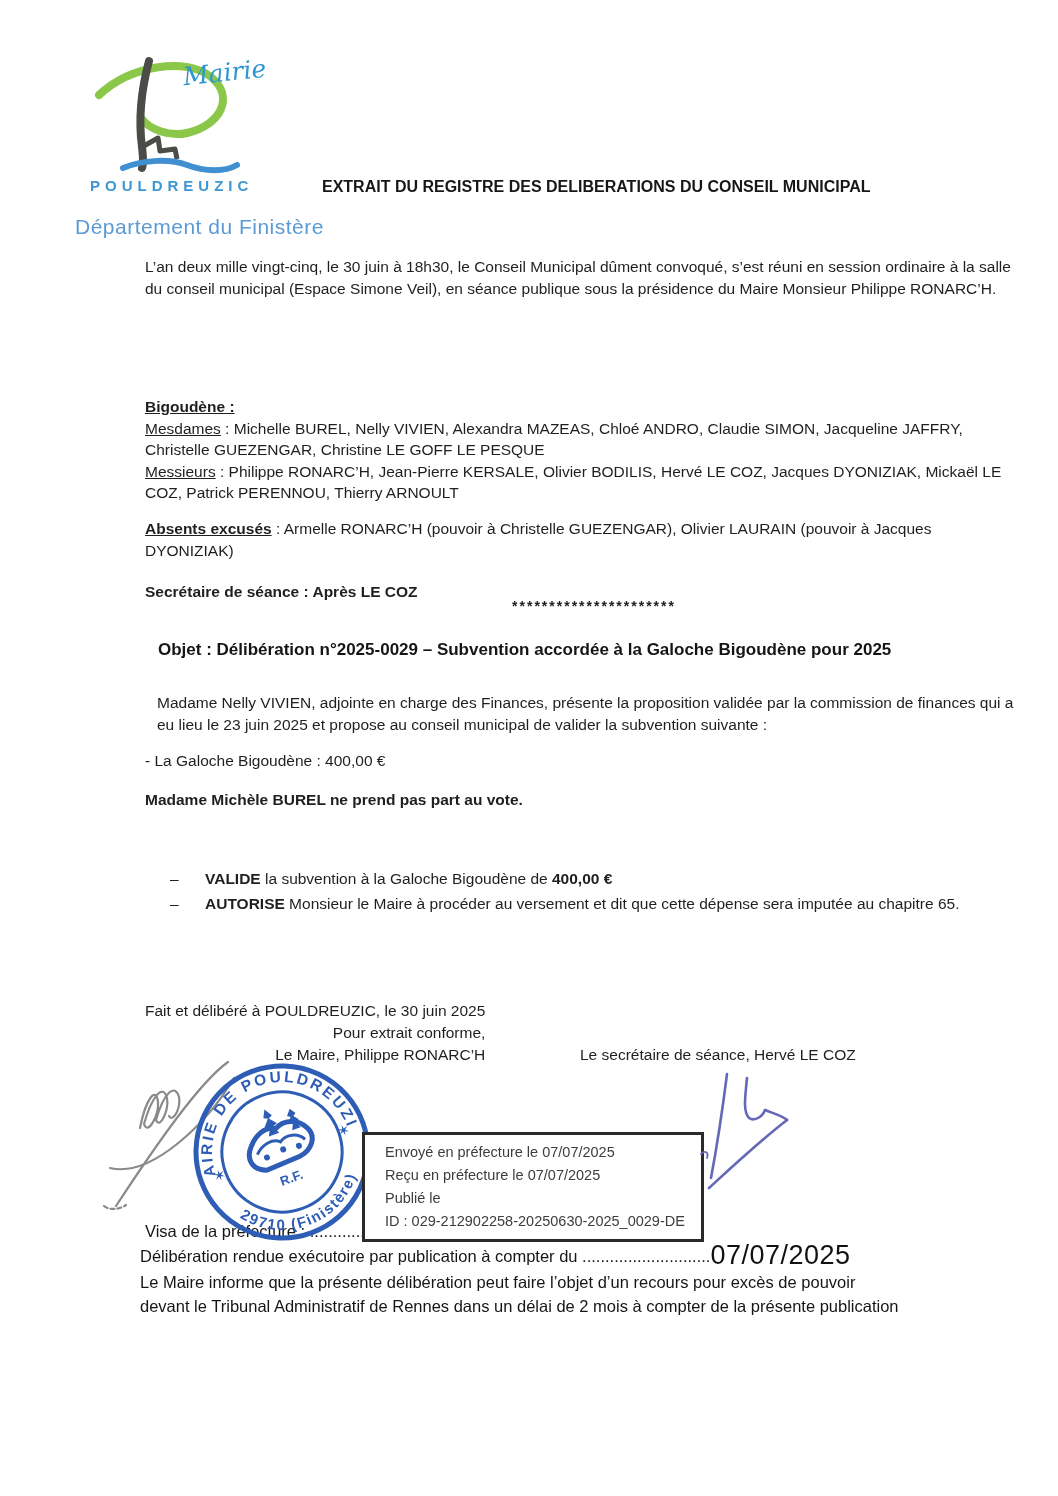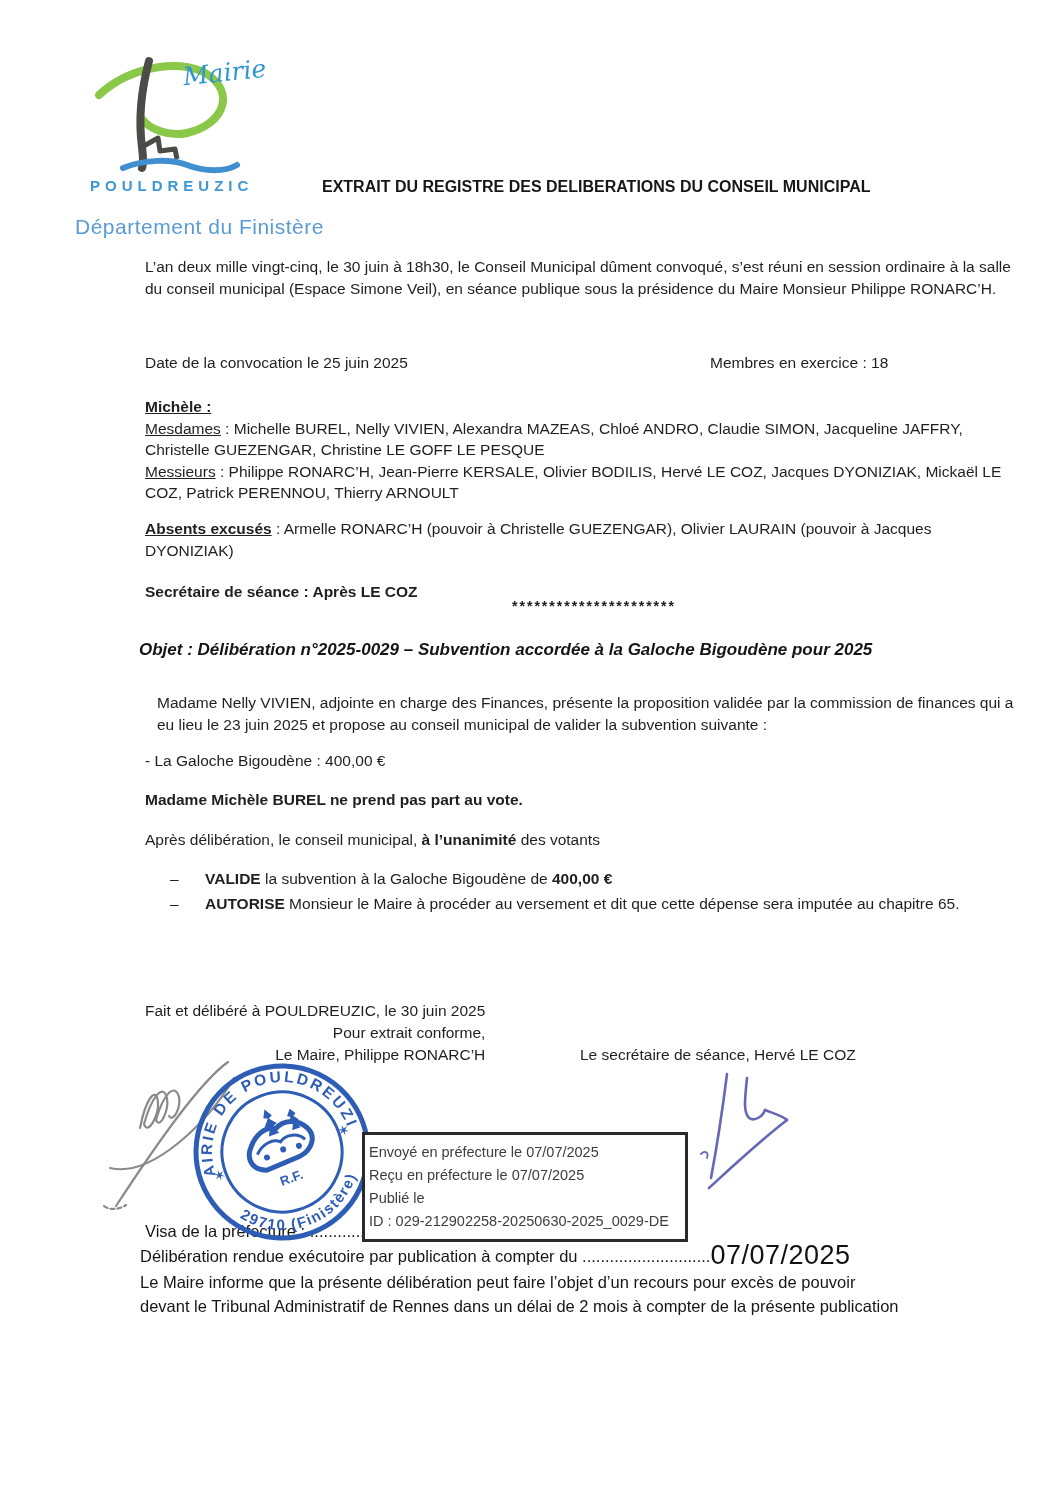--- a/index.html
+++ b/index.html
@@ -37,21 +37,21 @@
   }
   .objet{font-size:17px;font-weight:bold;white-space:nowrap;color:#151515;}
   .stars{font-size:14px;font-weight:bold;letter-spacing:2px;text-align:center;width:868px;}
   
   .bullet-row{position:relative;padding-left:60px;width:810px;}
   .bullet-dash{position:absolute;left:25px;top:0;}
   
   .pref-box{
     left:362px;top:1132px;width:316px;height:86px;
     border:3px solid #2a2a2a;background:#ffffff;
-    padding:9px 0 9px 4px;
+    padding:9px 0 9px 20px;
     font-size:14.5px;color:#3d3d3d;
     z-index:5;
   }
   .pref-box div{margin-bottom:7px;white-space:nowrap;}
   
   .footer-line{font-size:16.5px;color:#161616;line-height:24px;}
   .date-big{font-size:27px;letter-spacing:0.5px;vertical-align:-2px;color:#111;}
   svg{display:block;}
 </style>
 </head>
@@ -68,50 +68,43 @@
     </svg>
   </div>
   <span class="abs logo-script" style="left:183px;top:58px;">Mairie</span>
   <span class="abs logo-city" style="left:90px;top:177px;">POULDREUZIC</span>
   <span class="abs dept" style="left:60px;top:215px;margin-left:15px;">Département du Finistère</span>
 
   <h1 class="abs doc-title" style="left:322px;top:178px;margin:0;">EXTRAIT DU REGISTRE DES DELIBERATIONS DU CONSEIL MUNICIPAL</h1>
 
   <p class="abs body-text" style="left:145px;top:256px;width:868px;margin:0;">L’an deux mille vingt-cinq, le 30 juin à 18h30, le Conseil Municipal dûment convoqué, s’est réuni en session ordinaire à la salle du conseil municipal (Espace Simone Veil), en séance publique sous la présidence du Maire Monsieur Philippe RONARC’H.</p>
 
-  <div class="abs body-text" style="left:145px;top:352px;width:868px;">
-    <span>Date de la convocation le 25 juin 2025</span>
-    <span class="abs" style="left:565px;top:0;">Membres en exercice : 18</span>
-  </div>
 
   <div class="abs body-text tight" style="left:145px;top:396px;width:872px;">
-    <span class="b u">Michèle :</span><br>
+    <span class="b u">Bigoudène :</span><br>
     <span class="u">Mesdames</span><span> : Michelle BUREL, Nelly VIVIEN, Alexandra MAZEAS, Chloé ANDRO, Claudie SIMON, Jacqueline JAFFRY, Christelle GUEZENGAR, Christine LE GOFF LE PESQUE</span><br>
     <span class="u">Messieurs</span><span> : Philippe RONARC’H, Jean-Pierre KERSALE, Olivier BODILIS, Hervé LE COZ, Jacques DYONIZIAK, Mickaël LE COZ, Patrick PERENNOU, Thierry ARNOULT</span>
   </div>
 
   <div class="abs body-text tight" style="left:145px;top:518px;width:872px;">
     <span class="b u">Absents excusés</span><span> : Armelle RONARC’H (pouvoir à Christelle GUEZENGAR), Olivier LAURAIN (pouvoir à Jacques DYONIZIAK)</span>
   </div>
 
   <div class="abs body-text b" style="left:145px;top:581px;">Secrétaire de séance : Après LE COZ</div>
 
   <div class="abs stars" style="left:160px;top:598px;">**********************</div>
 
-  <div class="abs objet" style="left:139px;top:640px;font-style:italic;">Objet : Délibération n°2025-0029 – Subvention accordée à la Galoche Bigoudène pour 2025</div>
+  <div class="abs objet" style="left:158px;top:640px;">Objet : Délibération n°2025-0029 – Subvention accordée à la Galoche Bigoudène pour 2025</div>
 
   <p class="abs body-text" style="left:145px;top:680px;width:868px;margin:12px;">Madame Nelly VIVIEN, adjointe en charge des Finances, présente la proposition validée par la commission de finances qui a eu lieu le 23 juin 2025 et propose au conseil municipal de valider la subvention suivante :</p>
 
   <div class="abs body-text" style="left:145px;top:750px;">- La Galoche Bigoudène : 400,00 €</div>
 
   <div class="abs body-text b" style="left:145px;top:789px;">Madame Michèle BUREL ne prend pas part au vote.</div>
 
-  <div class="abs body-text" style="left:145px;top:829px;">
-    <span>Après délibération, le conseil municipal, </span><span class="b">à l’unanimité</span><span> des votants</span>
-  </div>
 
   <div class="abs body-text" style="left:145px;top:868px;width:868px;">
     <div class="bullet-row">
       <span class="bullet-dash">–</span>
       <span class="b">VALIDE</span><span> la subvention à la Galoche Bigoudène de </span><span class="b">400,00 €</span>
     </div>
     <div class="bullet-row" style="margin-top:3px;">
       <span class="bullet-dash">–</span>
       <span class="b">AUTORISE</span><span> Monsieur le Maire à procéder au versement et dit que cette dépense sera imputée au chapitre 65.</span>
     </div>

